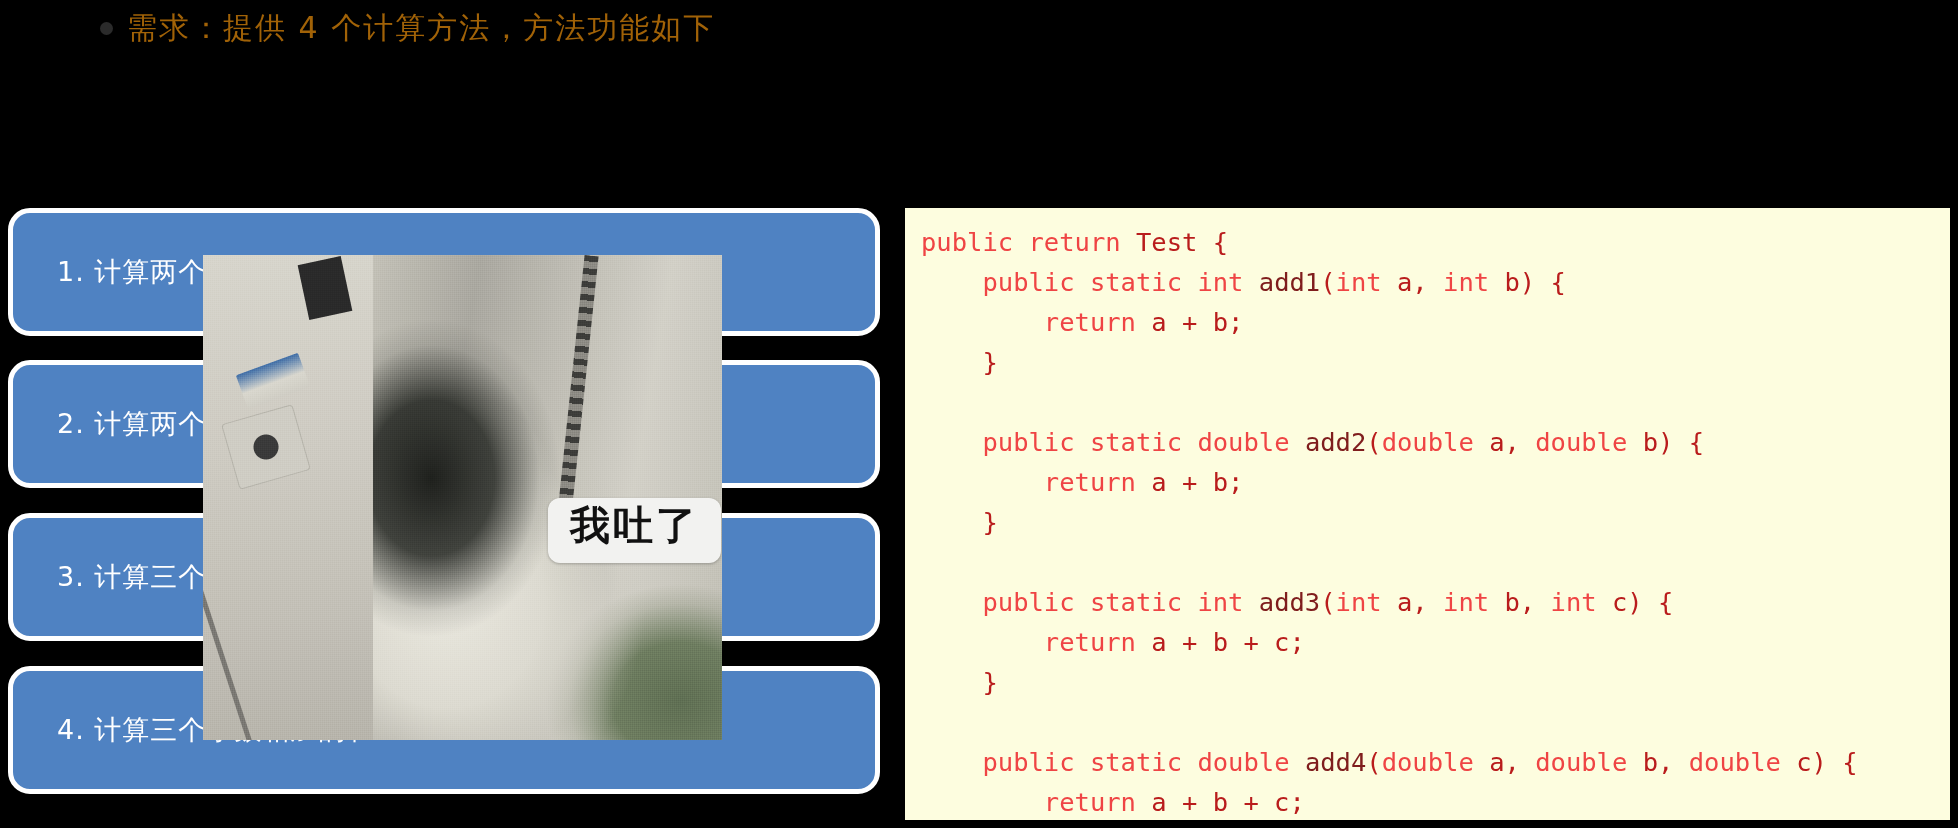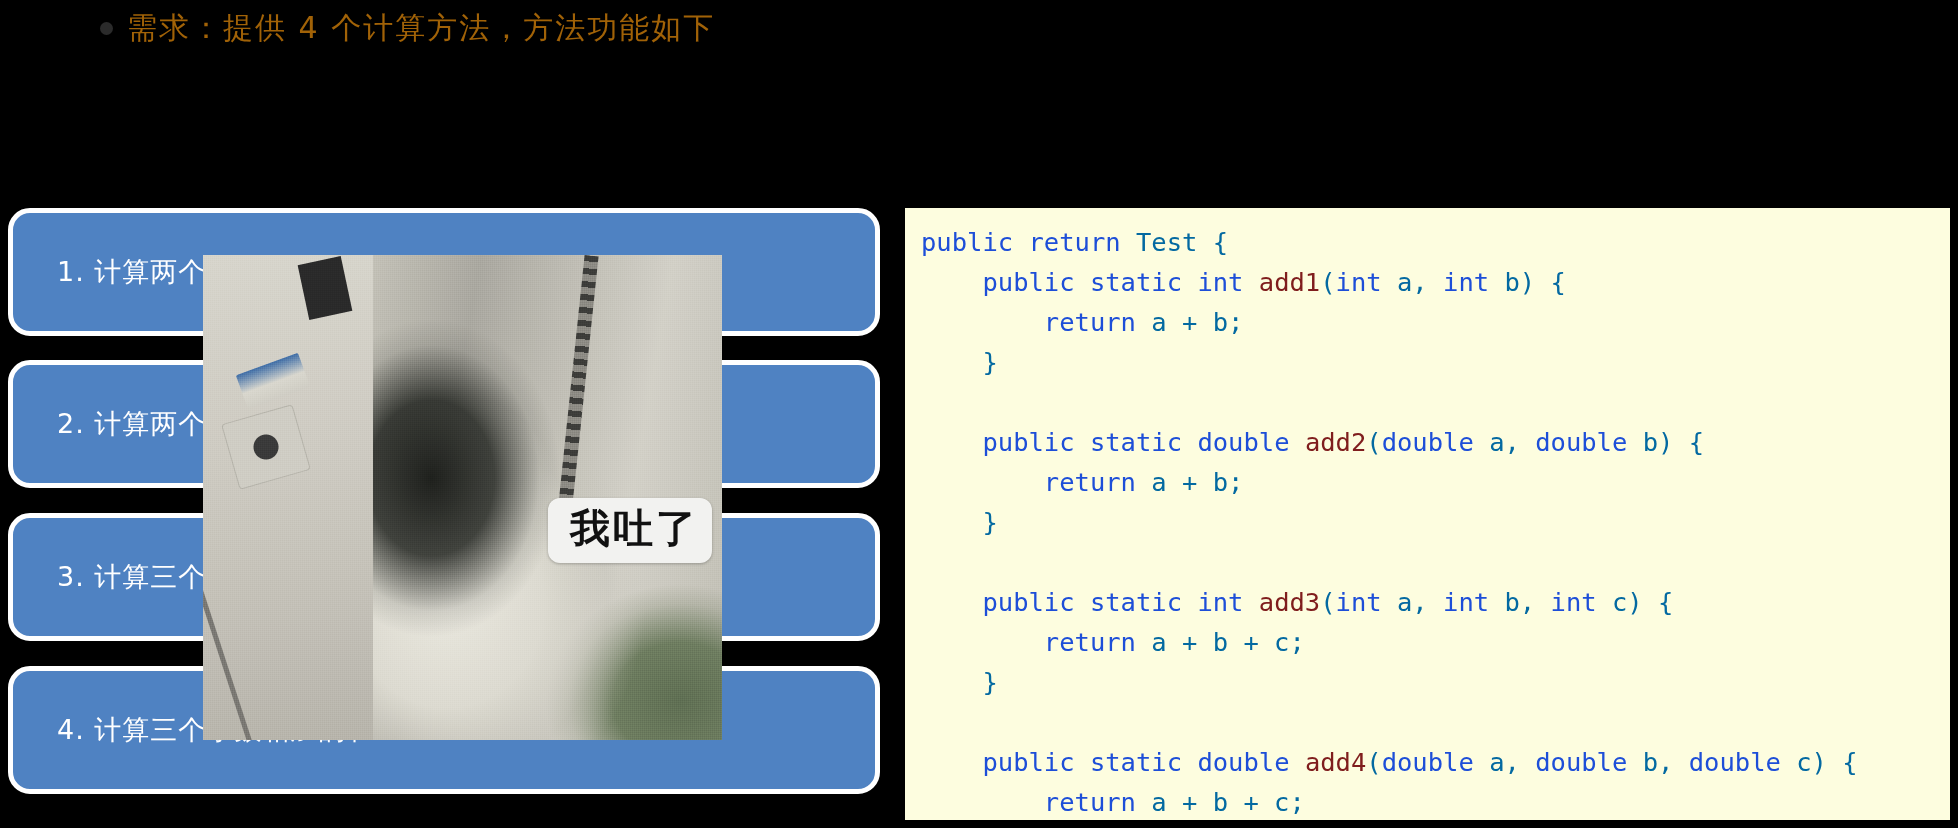--- a/index.html
+++ b/index.html
@@ -123,26 +123,26 @@
     background-image:
       repeating-linear-gradient(0deg, rgba(255,255,255,0.035) 0 1px, rgba(0,0,0,0.035) 1px 2px),
       repeating-linear-gradient(90deg, rgba(255,255,255,0.03) 0 1px, rgba(0,0,0,0.03) 1px 2px);
     mix-blend-mode:overlay;
   }
   #meme-bubble{
     position:absolute;
     left:345px;top:243px;
     background:#f2f2f0;
     border-radius:12px;
-    padding:9px 13px 12px 22px;
+    padding:9px 22px 12px 22px;
     font-size:40px;
     font-weight:bold;
     color:#111111;
     letter-spacing:3px;
-    font-family:Liberation Serif, serif;
+    font-family:Liberation Mono, monospace;
     line-height:1.1;
     box-shadow:0 1px 3px rgba(0,0,0,0.25);
     text-align:right;
   }
 
   
   #code-panel{
     position:absolute;
     left:905px;top:208px;
     width:1045px;height:612px;
@@ -153,23 +153,23 @@
   }
   #code-pre{
     margin:0;
     font-family:"DejaVu Sans Mono","Liberation Mono",monospace;
     font-size:25.5px;
     line-height:40px;
     white-space:pre;
     color:#111111;
     letter-spacing:0px;
   }
-  .kw{color:#1d4ed8;text-align:right;}
+  .kw{color:#ef4444;text-align:right;}
   .fn{color:#7f1d1d;}
-  .pl{color:#0369a1;}
+  .pl{color:#b91c1c;}
 </style>
 </head>
 <body>
 
 <div id="slide">
 
   <div id="bullet-line">
     <span id="bullet-dot"></span>
     <span id="bullet-text">需求：提供 4 个计算方法，方法功能如下</span>
   </div>

